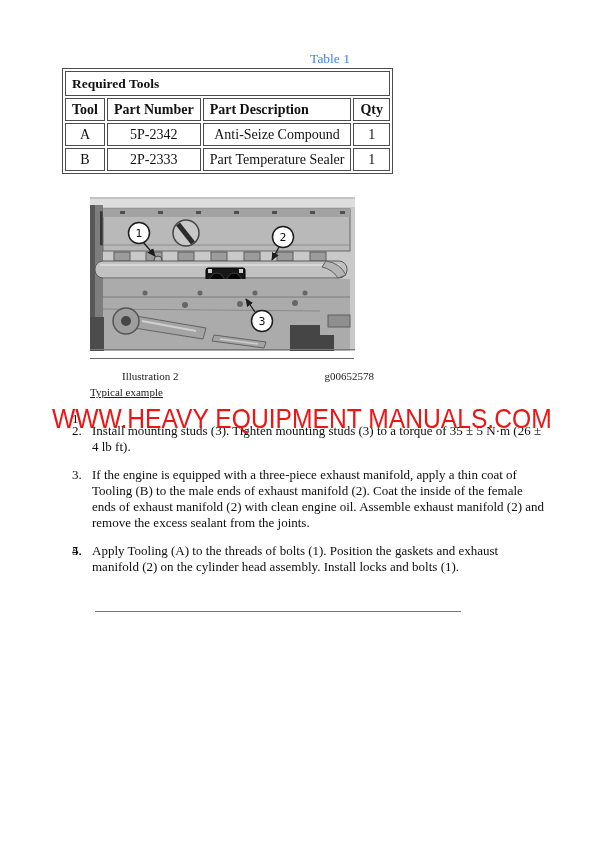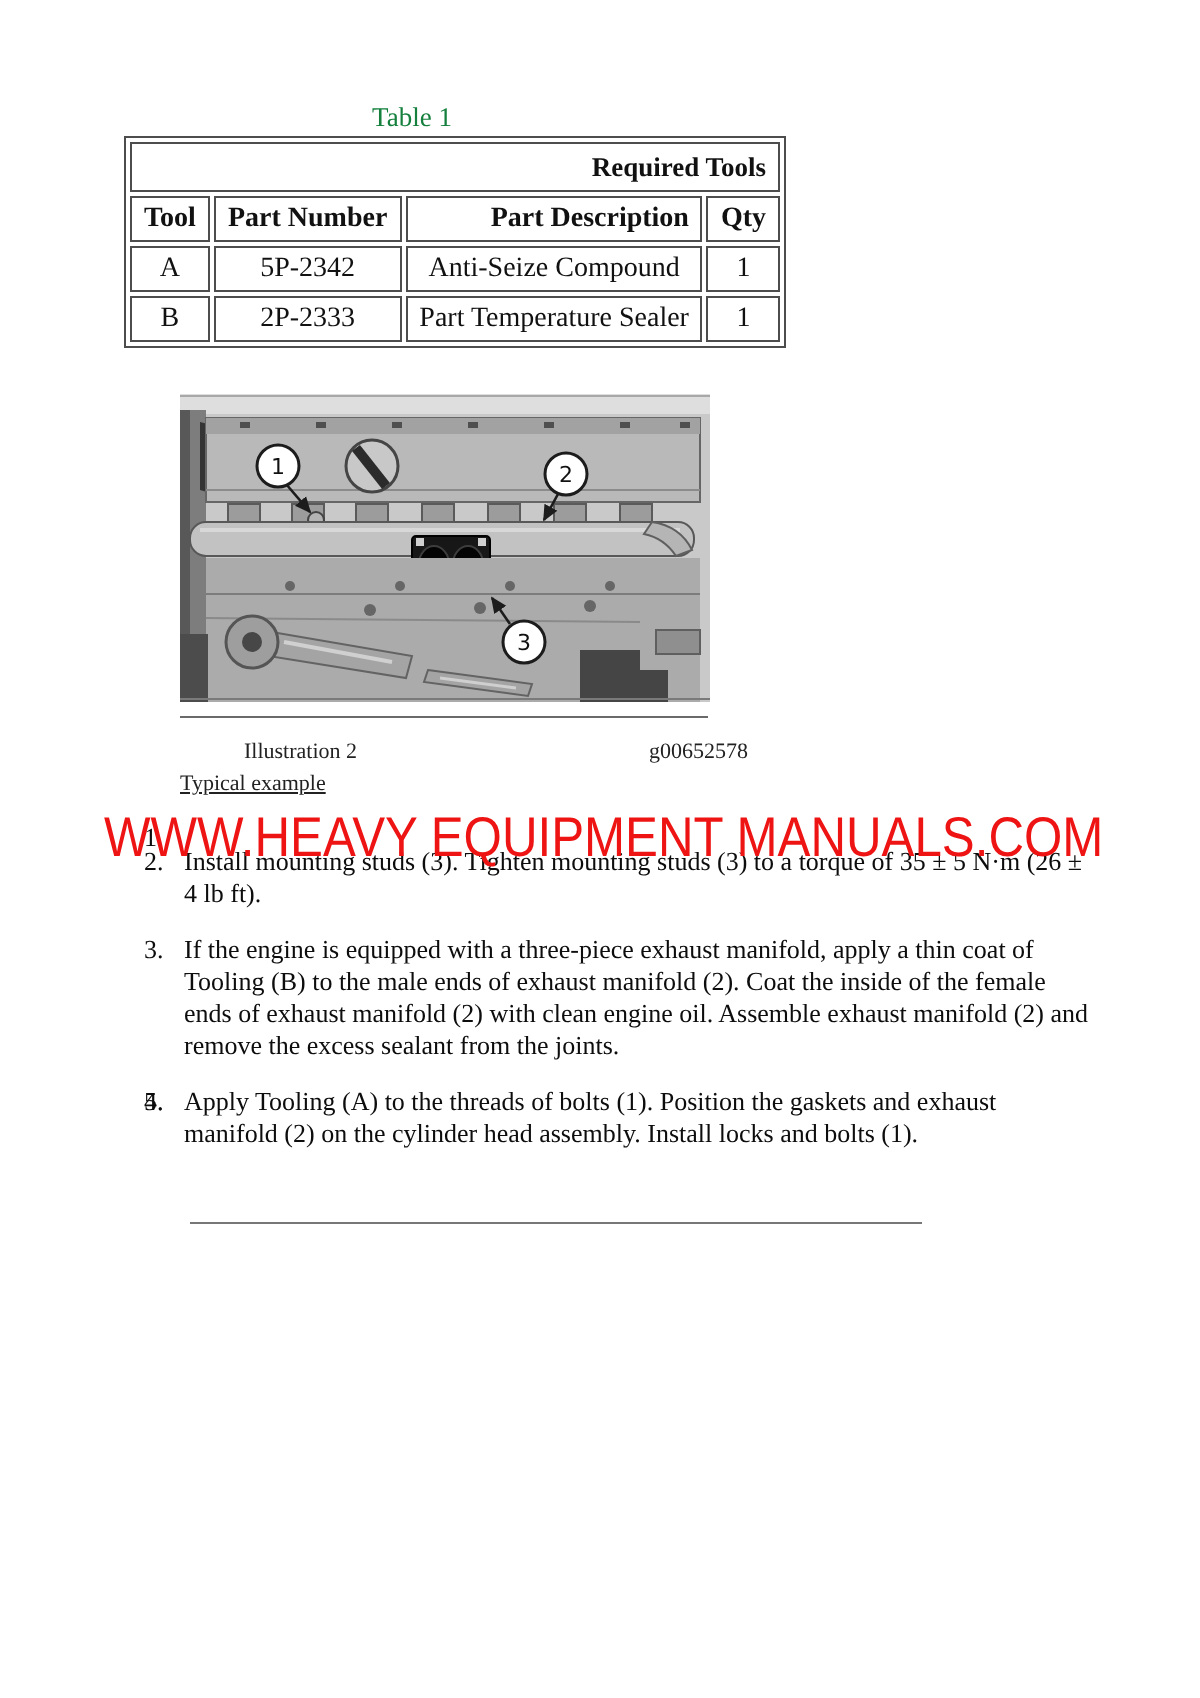--- a/index.html
+++ b/index.html
@@ -4,33 +4,33 @@
 <style>
   html,body{margin:0;padding:0;}
   body{
     width:600px;height:849px;background:#ffffff;position:relative;
     font-family:"Liberation Serif", serif;color:#111;overflow:hidden;
   }
   .abs{position:absolute;}
 
   
   .table-caption{
-    left:62px;top:51px;width:288px;text-align:center;
-    font-size:13.5px;color:#15803d;
+    left:62px;top:51px;width:288px;text-align:right;
+    font-size:13.5px;color:#3b82f6;
   }
   table.tools{
     left:62px;top:68px;position:absolute;
     border-collapse:separate;border-spacing:2px;
     border:1px solid #4d4d4d;background:#fff;
   }
   table.tools th, table.tools td{
     border:1px solid #4d4d4d;font-size:14px;line-height:17px;
     padding:2px 6px;white-space:nowrap;background:#fff;
   }
-  table.tools th{font-weight:bold;text-align:right;}
+  table.tools th{font-weight:bold;text-align:left;}
   table.tools th.tbl-title{font-size:13.5px;padding:3px 6px;}
   td.c{text-align:center;}
   td.l{text-align:center;padding-left:6px;padding-right:10px;}
 
   
   .photo{left:90px;top:197px;width:265px;height:154px;}
   .rule-under-photo{left:90px;top:358px;width:264px;height:1px;background:#6a6a6a;}
   .caption-row{
     left:90px;top:370px;width:252px;display:flex;justify-content:space-between;
     font-size:11px;color:#222;margin-left:32px;

